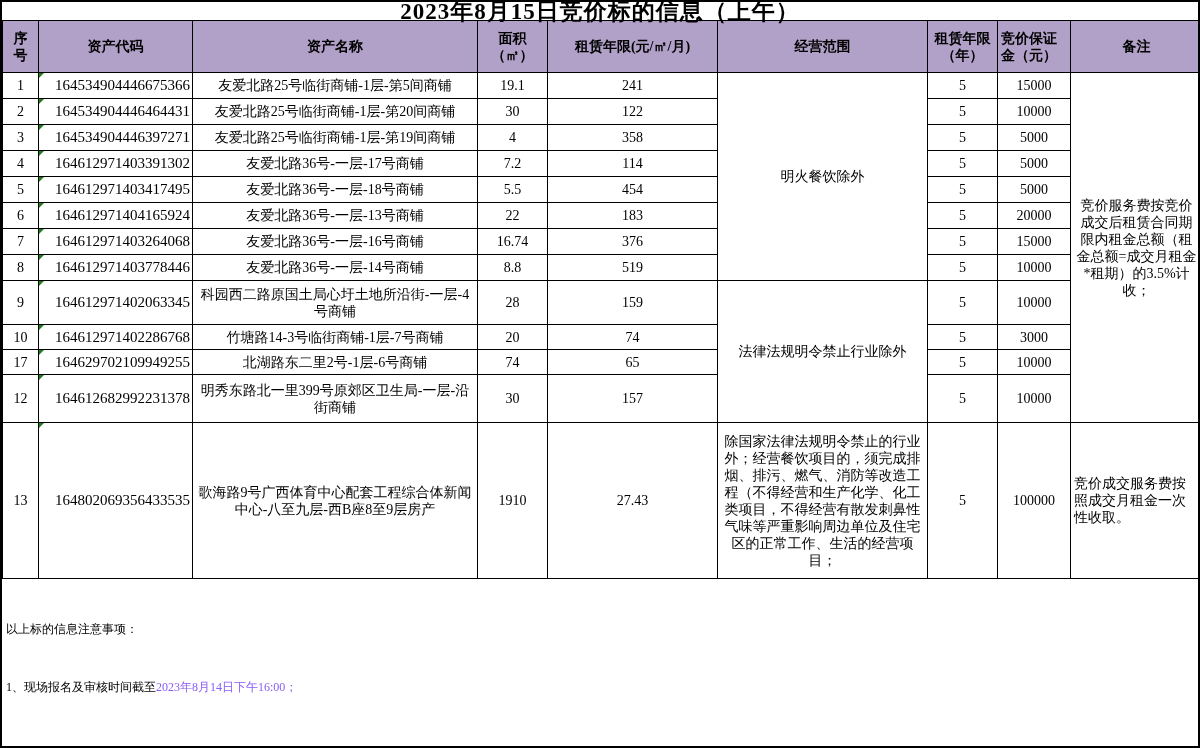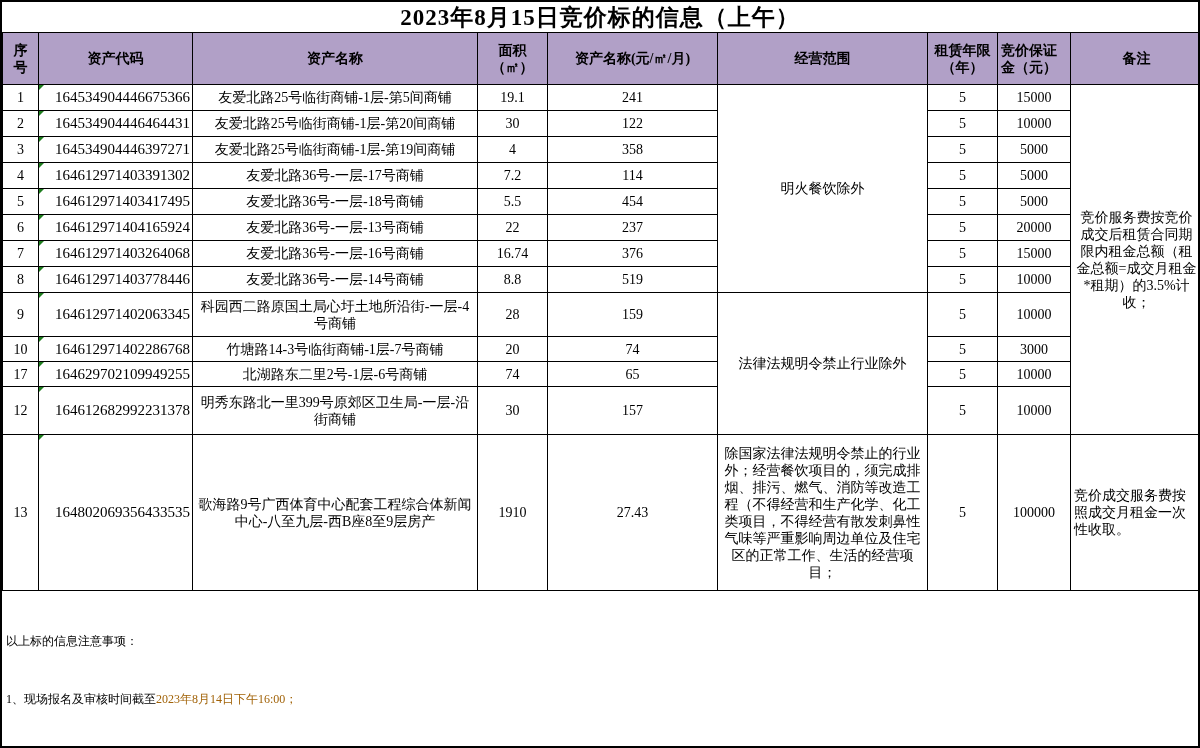--- a/index.html
+++ b/index.html
@@ -3,21 +3,21 @@
 <meta charset="utf-8">
 <style>
   html,body{margin:0;padding:0;background:#fff;}
   .sheet{
     width:1200px;height:748px;box-sizing:border-box;
     border:2px solid #000;background:#fff;
     font-family:"Liberation Serif","DejaVu Serif",serif;
     color:#000;overflow:hidden;
   }
   .title{
-    height:30px;display:flex;align-items:center;justify-content:center;
+    height:18px;display:flex;align-items:center;justify-content:center;
     font-size:23px;font-weight:bold;letter-spacing:1px;
   }
   table.grid{border-collapse:collapse;table-layout:fixed;width:100%;}
   .grid th,.grid td{
     border:1px solid #000;padding:0 2px;box-sizing:border-box;
     overflow:hidden;vertical-align:middle;
   }
   .grid thead tr{height:52px;}
   .grid th{
     background:#b1a0c7;font-weight:bold;font-size:14px;text-align:center;
@@ -40,21 +40,21 @@
   tr.h26{height:26px;}
   tr.h44{height:44px;}
   tr.h25{height:25px;}
   tr.h48{height:48px;}
   tr.h156{height:156px;}
   .notes{
     height:156px;box-sizing:border-box;padding:2px 4px 0 4px;
     font-size:12px;line-height:19.4px;white-space:pre-wrap;
   }
   .notes .nline{white-space:nowrap;overflow:hidden;}
-  .red{color:#a16207;}
+  .red{color:#8b5cf6;}
 </style>
 </head>
 <body>
 
 <div class="sheet">
 
   <div class="title">2023年8月15日竞价标的信息（上午）</div>
 
   <table class="grid">
     <colgroup>
@@ -73,21 +73,21 @@
         <th>
             <span class="ln">序</span>
             <span class="ln">号</span>
           </th>
         <th>资产代码</th>
         <th>资产名称</th>
         <th>
             <span class="ln">面积</span>
             <span class="ln">（㎡）</span>
           </th>
-        <th>资产名称(元/㎡/月)</th>
+        <th>租赁年限(元/㎡/月)</th>
         <th>经营范围</th>
         <th>
             <span class="ln">租赁年限</span>
             <span class="ln">（年）</span>
           </th>
         <th class="th-left">
             <span class="ln">竞价保证</span>
             <span class="ln">金（元）</span>
           </th>
         <th>备注</th>
@@ -139,21 +139,21 @@
         <td>5.5</td>
         <td>454</td>
         <td>5</td>
         <td>5000</td>
       </tr>
       <tr class="h26">
         <td>6</td>
         <td class="code">164612971404165924</td>
         <td>友爱北路36号-一层-13号商铺</td>
         <td>22</td>
-        <td>237</td>
+        <td>183</td>
         <td>5</td>
         <td>20000</td>
       </tr>
       <tr class="h26">
         <td>7</td>
         <td class="code">164612971403264068</td>
         <td>友爱北路36号-一层-16号商铺</td>
         <td>16.74</td>
         <td>376</td>
         <td>5</td>

